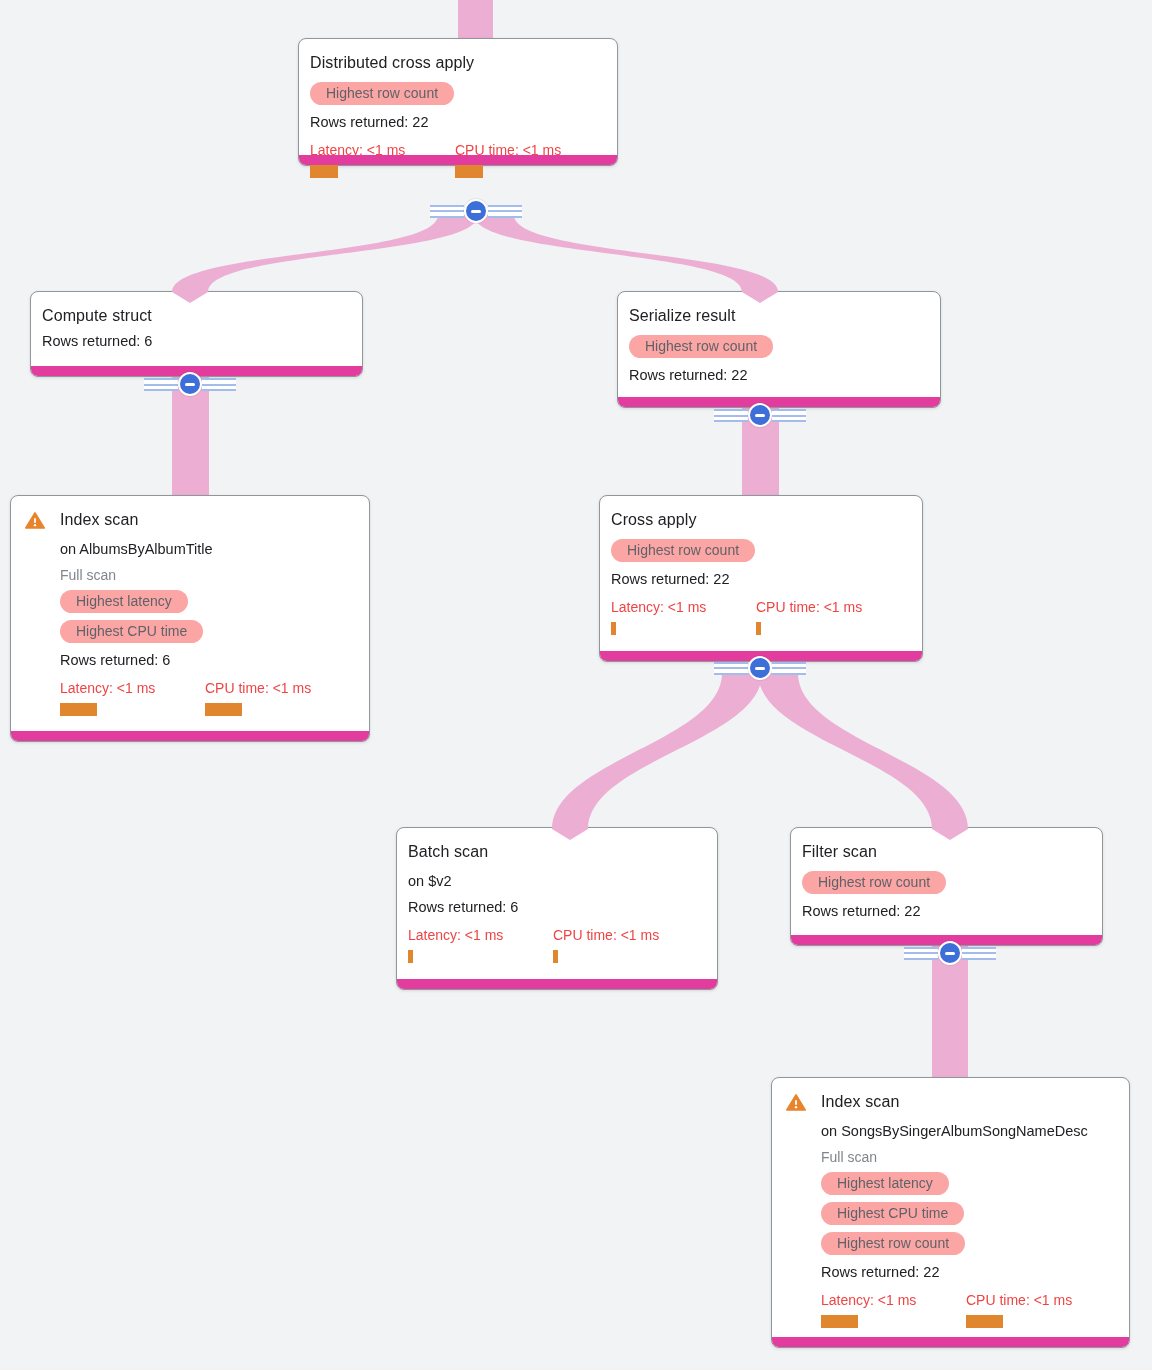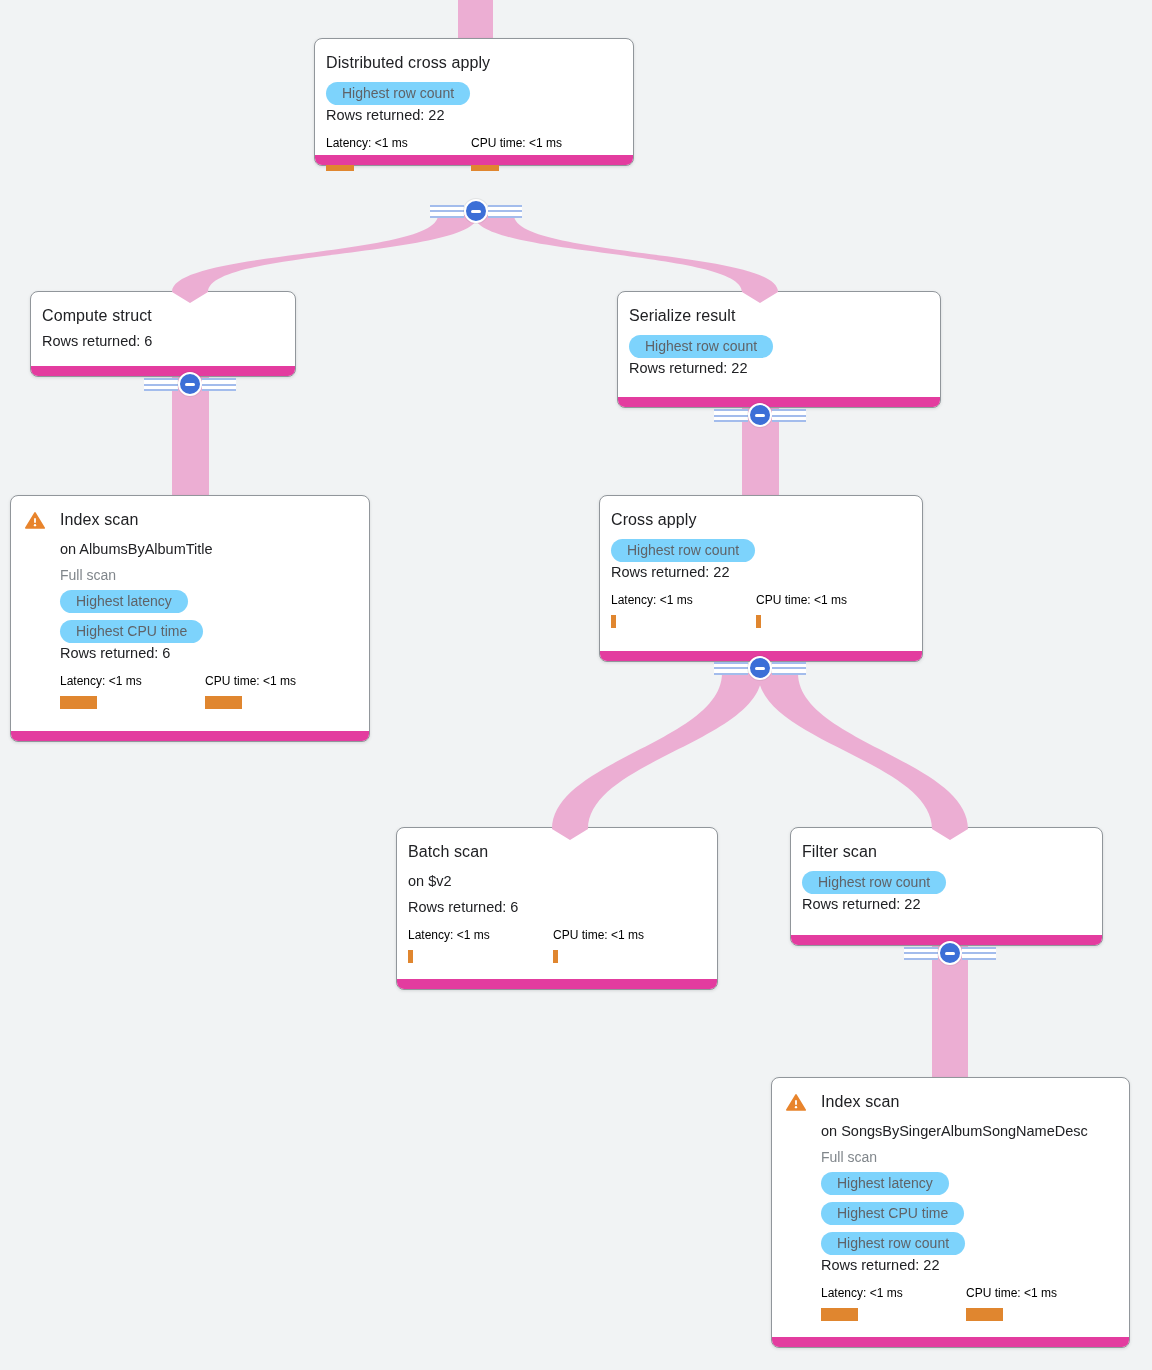--- a/index.html
+++ b/index.html
@@ -21,33 +21,33 @@
   .node-bar {
     position: absolute; left: 0; right: 0; bottom: 0; height: 10px;
     background: #e33c9f; border-radius: 0 0 7px 7px;
   }
   .node-inner { padding: 14px 12px 0 11px; }
   .node-inner.indent { padding-left: 49px; }
   .warn-icon { position: absolute; left: 14px; top: 15px; width: 20px; height: 19px; }
 
   .node-title { font-size: 16px; font-weight: 500; color: #202124; line-height: 20px; letter-spacing: .1px; }
   .badge {
-    display: inline-block; background: #7dd3fc; color: #5f6368;
+    display: inline-block; background: #fca5a5; color: #5f6368;
     font-size: 14px; line-height: 23px; height: 23px;
     padding: 0 16px; border-radius: 12px; white-space: nowrap;
   }
   .badge-col { display: flex; flex-direction: column; align-items: flex-start; gap: 7px; }
   .txt   { font-size: 14.5px; color: #202124; line-height: 20px; }
   .txt-gray { font-size: 14px; color: #80868b; line-height: 20px; }
   .metrics { display: flex; }
   .metric { width: 145px; }
-  .metric-label { font-size: 12px; color: #000000; line-height: 20px; }
+  .metric-label { font-size: 14px; color: #ef4444; line-height: 20px; }
   .bar { height: 13px; background: #e0862f; margin-top: 5px; }
   .bar-w28 { width: 28px; } .bar-w37 { width: 37px; } .bar-w5 { width: 5px; }
-  .mt2 { margin-top: 6px; } .mt5 { margin-top: 5px; } .mt7 { }
+  .mt2 { margin-top: 6px; } .mt5 { margin-top: 5px; } .mt7 { margin-top: 7px; }
   .mt8 { margin-top: 8px; } .mt9 { margin-top: 9px; }
 
   .junction {
     position: absolute; z-index: 3; display: flex; align-items: center;
     transform: translate(-50%, -50%);
   }
   .stripes {
     width: 34px; height: 13px; background: #ffffff;
     background-image: repeating-linear-gradient(to bottom, #a3bcec 0px, #a3bcec 2px, #ffffff 2px, #ffffff 5.5px);
   }
@@ -64,42 +64,42 @@
 
 <div class="canvas">
 
   <svg id="ribbons-under" class="flow-layer" width="1152" height="1370">
     <path class="ribbon" d="M458,0 H493 V45 H458 Z"></path>
     <path class="ribbon" d="M172,370 H209 V500 H172 Z"></path>
     <path class="ribbon" d="M742,400 H779 V500 H742 Z"></path>
     <path class="ribbon" d="M932,940 H968 V1085 H932 Z"></path>
   </svg>
 
-  <div class="node" style="left:314px; top:38px; width:320px; height:128px">
+  <div class="node" style="left:298px; top:38px; width:320px; height:128px">
     <div class="node-inner">
       <div class="node-title">Distributed cross apply</div>
       <div class="badge-col mt9">
         <span class="badge">Highest row count</span>
       </div>
       <div class="txt mt7">Rows returned: 22</div>
       <div class="metrics mt8">
         <div class="metric">
           <div class="metric-label">Latency: &lt;1 ms</div>
           <div class="bar bar-w28"></div>
         </div>
         <div class="metric">
           <div class="metric-label">CPU time: &lt;1 ms</div>
           <div class="bar bar-w28"></div>
         </div>
       </div>
     </div>
     <div class="node-bar"></div>
   </div>
 
-  <div class="node" style="left:30px; top:291px; width:266px; height:86px">
+  <div class="node" style="left:30px; top:291px; width:333px; height:86px">
     <div class="node-inner">
       <div class="node-title">Compute struct</div>
       <div class="txt mt5">Rows returned: 6</div>
     </div>
     <div class="node-bar"></div>
   </div>
 
   <div class="node" style="left:617px; top:291px; width:324px; height:117px">
     <div class="node-inner">
       <div class="node-title">Serialize result</div>

